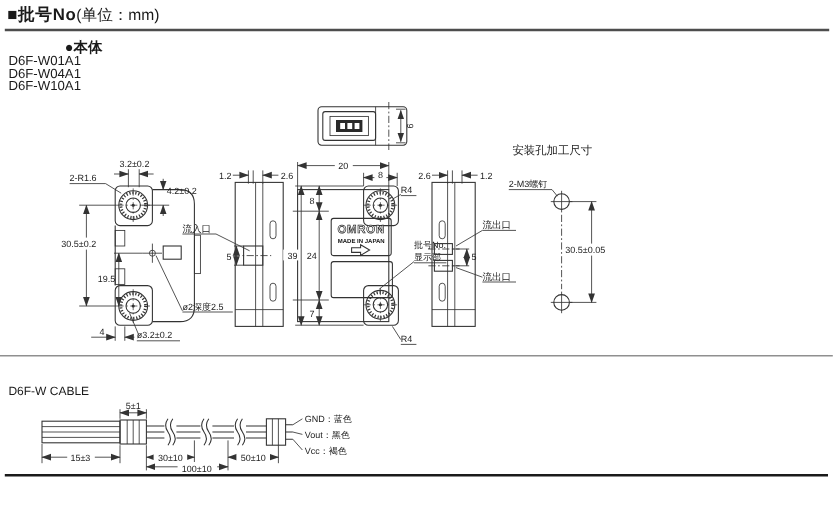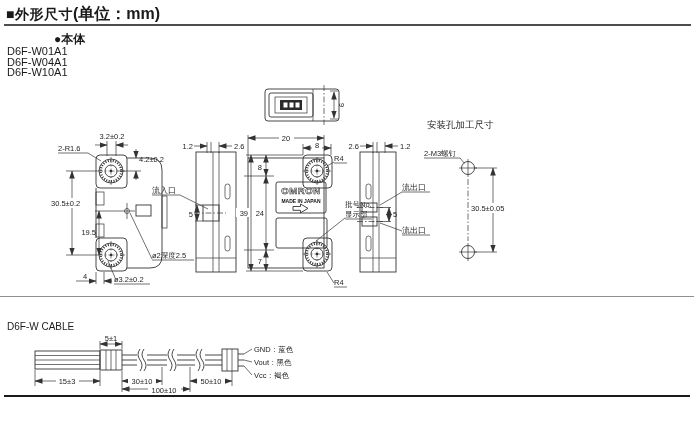--- a/index.html
+++ b/index.html
@@ -1,20 +1,20 @@
 <!DOCTYPE html>
 <html><head>
 <meta charset="utf-8">
 <style>
   html,body{margin:0;padding:0;background:#fff;}
   #page{position:relative;width:698px;height:423px;background:#ffffff;overflow:hidden;
         font-family:"Liberation Sans","DejaVu Sans",sans-serif;color:#1a1a1a;}
   .abs{position:absolute;}
   .title{left:6px;top:4px;font-size:14px;font-weight:bold;letter-spacing:0.5px;}
-  .title .unit{font-size:16px;font-weight:bold;letter-spacing:0;}
+  .title .unit{font-size:13px;font-weight:normal;letter-spacing:0;}
   .sec-head{left:7px;top:31px;font-size:12px;font-weight:bold;margin-left:47px;}
   .models{left:7px;top:46px;font-size:11px;line-height:10.5px;}
   .models div{margin-bottom:0px;}
   .cable-head{left:7px;top:305px;font-size:12px;font-weight:bold;}
   .cable-sub{left:7px;top:321px;font-size:10px;}
   svg{position:absolute;left:0;top:0;}
   svg text{font-family:"Liberation Sans","DejaVu Sans",sans-serif;fill:#1d1d1d;}
   .dim{font-size:7.5px;}
   .dimcn{font-size:8px;}
   .mtitle{font-size:9.5px;}
@@ -25,21 +25,21 @@
   .dl{stroke:#333;stroke-width:0.7;fill:none;}
   .cl{stroke:#333;stroke-width:0.7;fill:none;stroke-dasharray:6 2 1.5 2;}
   .bg{fill:#ffffff;stroke:none;}
 </style>
 </head>
 <body>
 
 <div id="page">
 
   <div class="abs title">
-    <span>■外形尺寸</span><span class="unit">(单位：mm)</span>
+    <span>■批号No</span><span class="unit">(单位：mm)</span>
   </div>
 
   <div class="abs sec-head">●本体</div>
   <div class="abs models">
     <div>D6F-W01A1</div>
     <div>D6F-W04A1</div>
     <div>D6F-W10A1</div>
   </div>
 
   <div class="abs cable-sub">D6F-W CABLE</div>

